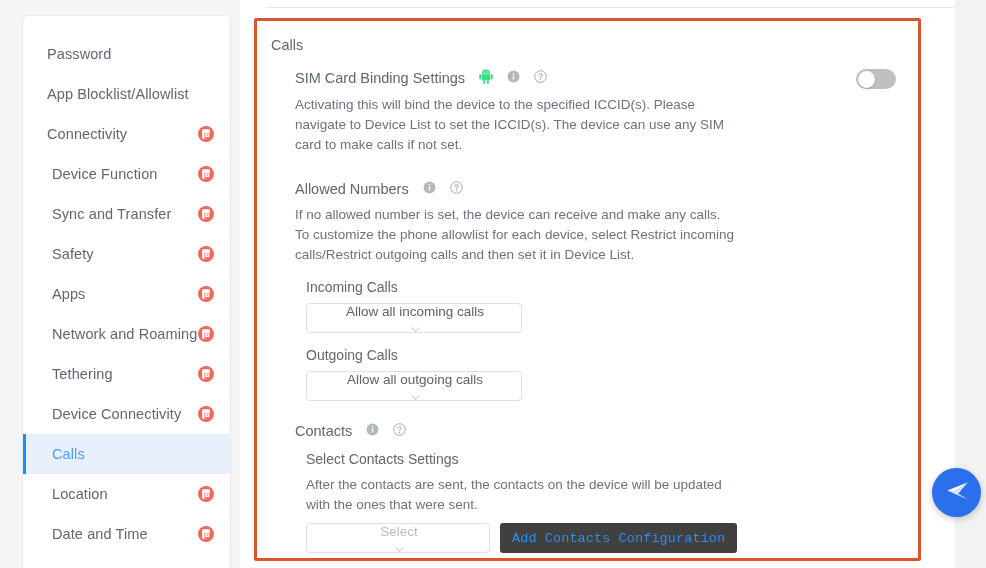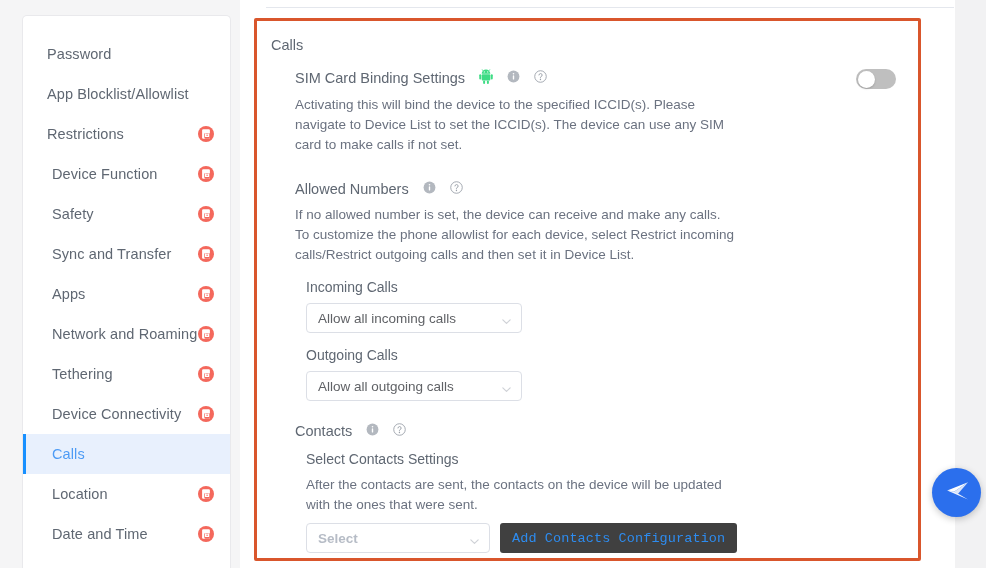--- a/index.html
+++ b/index.html
@@ -155,29 +155,30 @@
     margin-top: 8px;
     width: 216px;
     height: 30px;
     border: 1px solid #dcdfe6;
     border-radius: 4px;
     display: flex;
     align-items: center;
     padding: 0 9px 0 11px;
     background: #fff;
     cursor: pointer;
+    flex-direction: column;
   }
   .select .sel-text {
     flex: 1;
     font-size: 13.5px;
     color: #606266;
     white-space: nowrap;
     overflow: hidden;
   }
-  .select.placeholder .sel-text { color: #b6bcc6; font-weight: bold; }
+  .select.placeholder .sel-text { color: #b6bcc6; }
   .chev {
     width: 11px; height: 11px;
     flex: 0 0 11px;
     opacity: .55;
   }
 
   .row-flex {
     display: flex;
     align-items: center;
     gap: 10px;
@@ -248,21 +249,21 @@
 
   <div class="sidebar">
     <div class="sidebar-list" id="nav-list">
         <div class="nav-item level-0">
           <span class="nav-label">Password</span>
         </div>
         <div class="nav-item level-0">
           <span class="nav-label">App Blocklist/Allowlist</span>
         </div>
         <div class="nav-item level-0">
-          <span class="nav-label">Restrictions</span>
+          <span class="nav-label">Connectivity</span>
           <span style="display: block; width: 16px; height: 16px;">
     <svg class="lock-badge" viewBox="0 0 16 16">
       <circle cx="8" cy="8" r="8" fill="#f4685c"></circle>
       <rect x="4.1" y="3.3" width="7.8" height="9.4" rx="1.2" fill="#ffffff"></rect>
       <rect x="6.3" y="6.9" width="5.6" height="5.8" rx="1.1" fill="#f4685c"></rect>
       <path d="M7.45 7.6 v-1.1 a1.65 1.65 0 0 1 3.3 0 v1.1" fill="none" stroke="#ffffff" stroke-width="1.05"></path>
       <rect x="7.0" y="7.5" width="4.2" height="3.5" rx=".6" fill="#ffffff"></rect>
       <circle cx="9.1" cy="9.2" r=".72" fill="#f4685c"></circle>
     </svg>
           </span>
@@ -274,34 +275,34 @@
       <circle cx="8" cy="8" r="8" fill="#f4685c"></circle>
       <rect x="4.1" y="3.3" width="7.8" height="9.4" rx="1.2" fill="#ffffff"></rect>
       <rect x="6.3" y="6.9" width="5.6" height="5.8" rx="1.1" fill="#f4685c"></rect>
       <path d="M7.45 7.6 v-1.1 a1.65 1.65 0 0 1 3.3 0 v1.1" fill="none" stroke="#ffffff" stroke-width="1.05"></path>
       <rect x="7.0" y="7.5" width="4.2" height="3.5" rx=".6" fill="#ffffff"></rect>
       <circle cx="9.1" cy="9.2" r=".72" fill="#f4685c"></circle>
     </svg>
           </span>
         </div>
         <div class="nav-item level-1">
+          <span class="nav-label">Sync and Transfer</span>
+          <span style="display: block; width: 16px; height: 16px;">
+    <svg class="lock-badge" viewBox="0 0 16 16">
+      <circle cx="8" cy="8" r="8" fill="#f4685c"></circle>
+      <rect x="4.1" y="3.3" width="7.8" height="9.4" rx="1.2" fill="#ffffff"></rect>
+      <rect x="6.3" y="6.9" width="5.6" height="5.8" rx="1.1" fill="#f4685c"></rect>
+      <path d="M7.45 7.6 v-1.1 a1.65 1.65 0 0 1 3.3 0 v1.1" fill="none" stroke="#ffffff" stroke-width="1.05"></path>
+      <rect x="7.0" y="7.5" width="4.2" height="3.5" rx=".6" fill="#ffffff"></rect>
+      <circle cx="9.1" cy="9.2" r=".72" fill="#f4685c"></circle>
+    </svg>
+          </span>
+        </div>
+        <div class="nav-item level-1">
           <span class="nav-label">Safety</span>
-          <span style="display: block; width: 16px; height: 16px;">
-    <svg class="lock-badge" viewBox="0 0 16 16">
-      <circle cx="8" cy="8" r="8" fill="#f4685c"></circle>
-      <rect x="4.1" y="3.3" width="7.8" height="9.4" rx="1.2" fill="#ffffff"></rect>
-      <rect x="6.3" y="6.9" width="5.6" height="5.8" rx="1.1" fill="#f4685c"></rect>
-      <path d="M7.45 7.6 v-1.1 a1.65 1.65 0 0 1 3.3 0 v1.1" fill="none" stroke="#ffffff" stroke-width="1.05"></path>
-      <rect x="7.0" y="7.5" width="4.2" height="3.5" rx=".6" fill="#ffffff"></rect>
-      <circle cx="9.1" cy="9.2" r=".72" fill="#f4685c"></circle>
-    </svg>
-          </span>
-        </div>
-        <div class="nav-item level-1">
-          <span class="nav-label">Sync and Transfer</span>
           <span style="display: block; width: 16px; height: 16px;">
     <svg class="lock-badge" viewBox="0 0 16 16">
       <circle cx="8" cy="8" r="8" fill="#f4685c"></circle>
       <rect x="4.1" y="3.3" width="7.8" height="9.4" rx="1.2" fill="#ffffff"></rect>
       <rect x="6.3" y="6.9" width="5.6" height="5.8" rx="1.1" fill="#f4685c"></rect>
       <path d="M7.45 7.6 v-1.1 a1.65 1.65 0 0 1 3.3 0 v1.1" fill="none" stroke="#ffffff" stroke-width="1.05"></path>
       <rect x="7.0" y="7.5" width="4.2" height="3.5" rx=".6" fill="#ffffff"></rect>
       <circle cx="9.1" cy="9.2" r=".72" fill="#f4685c"></circle>
     </svg>
           </span>

